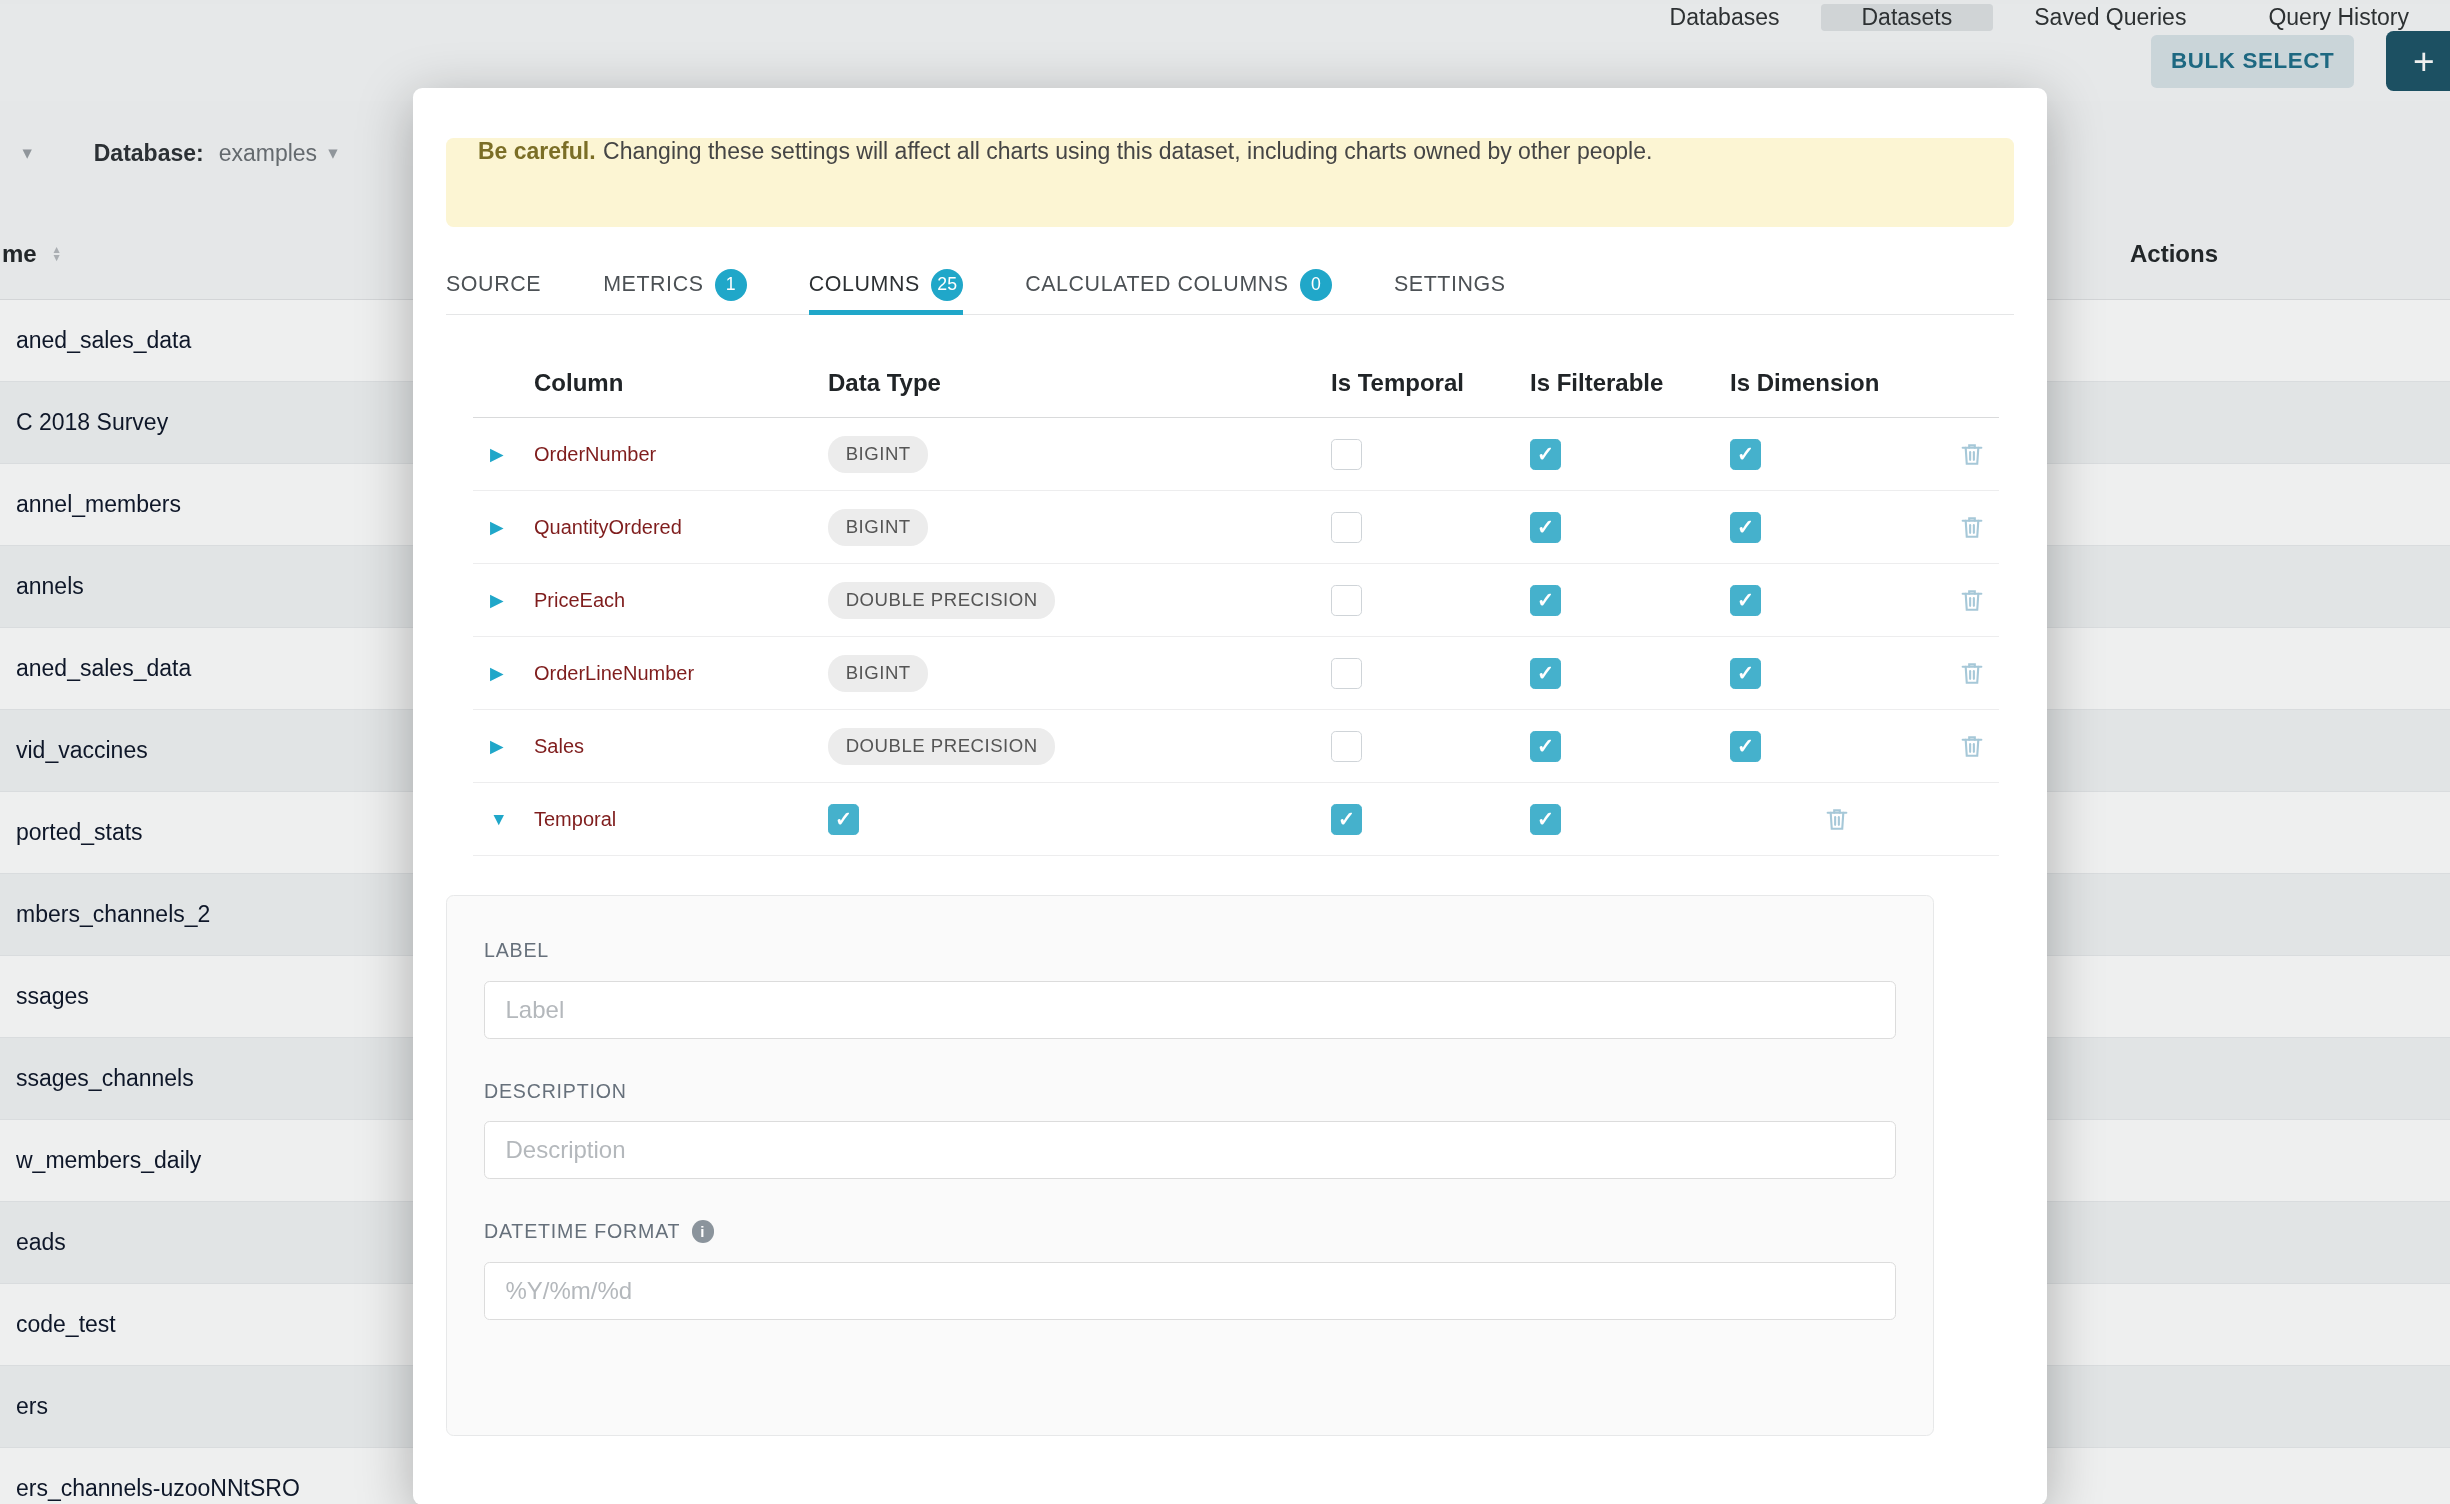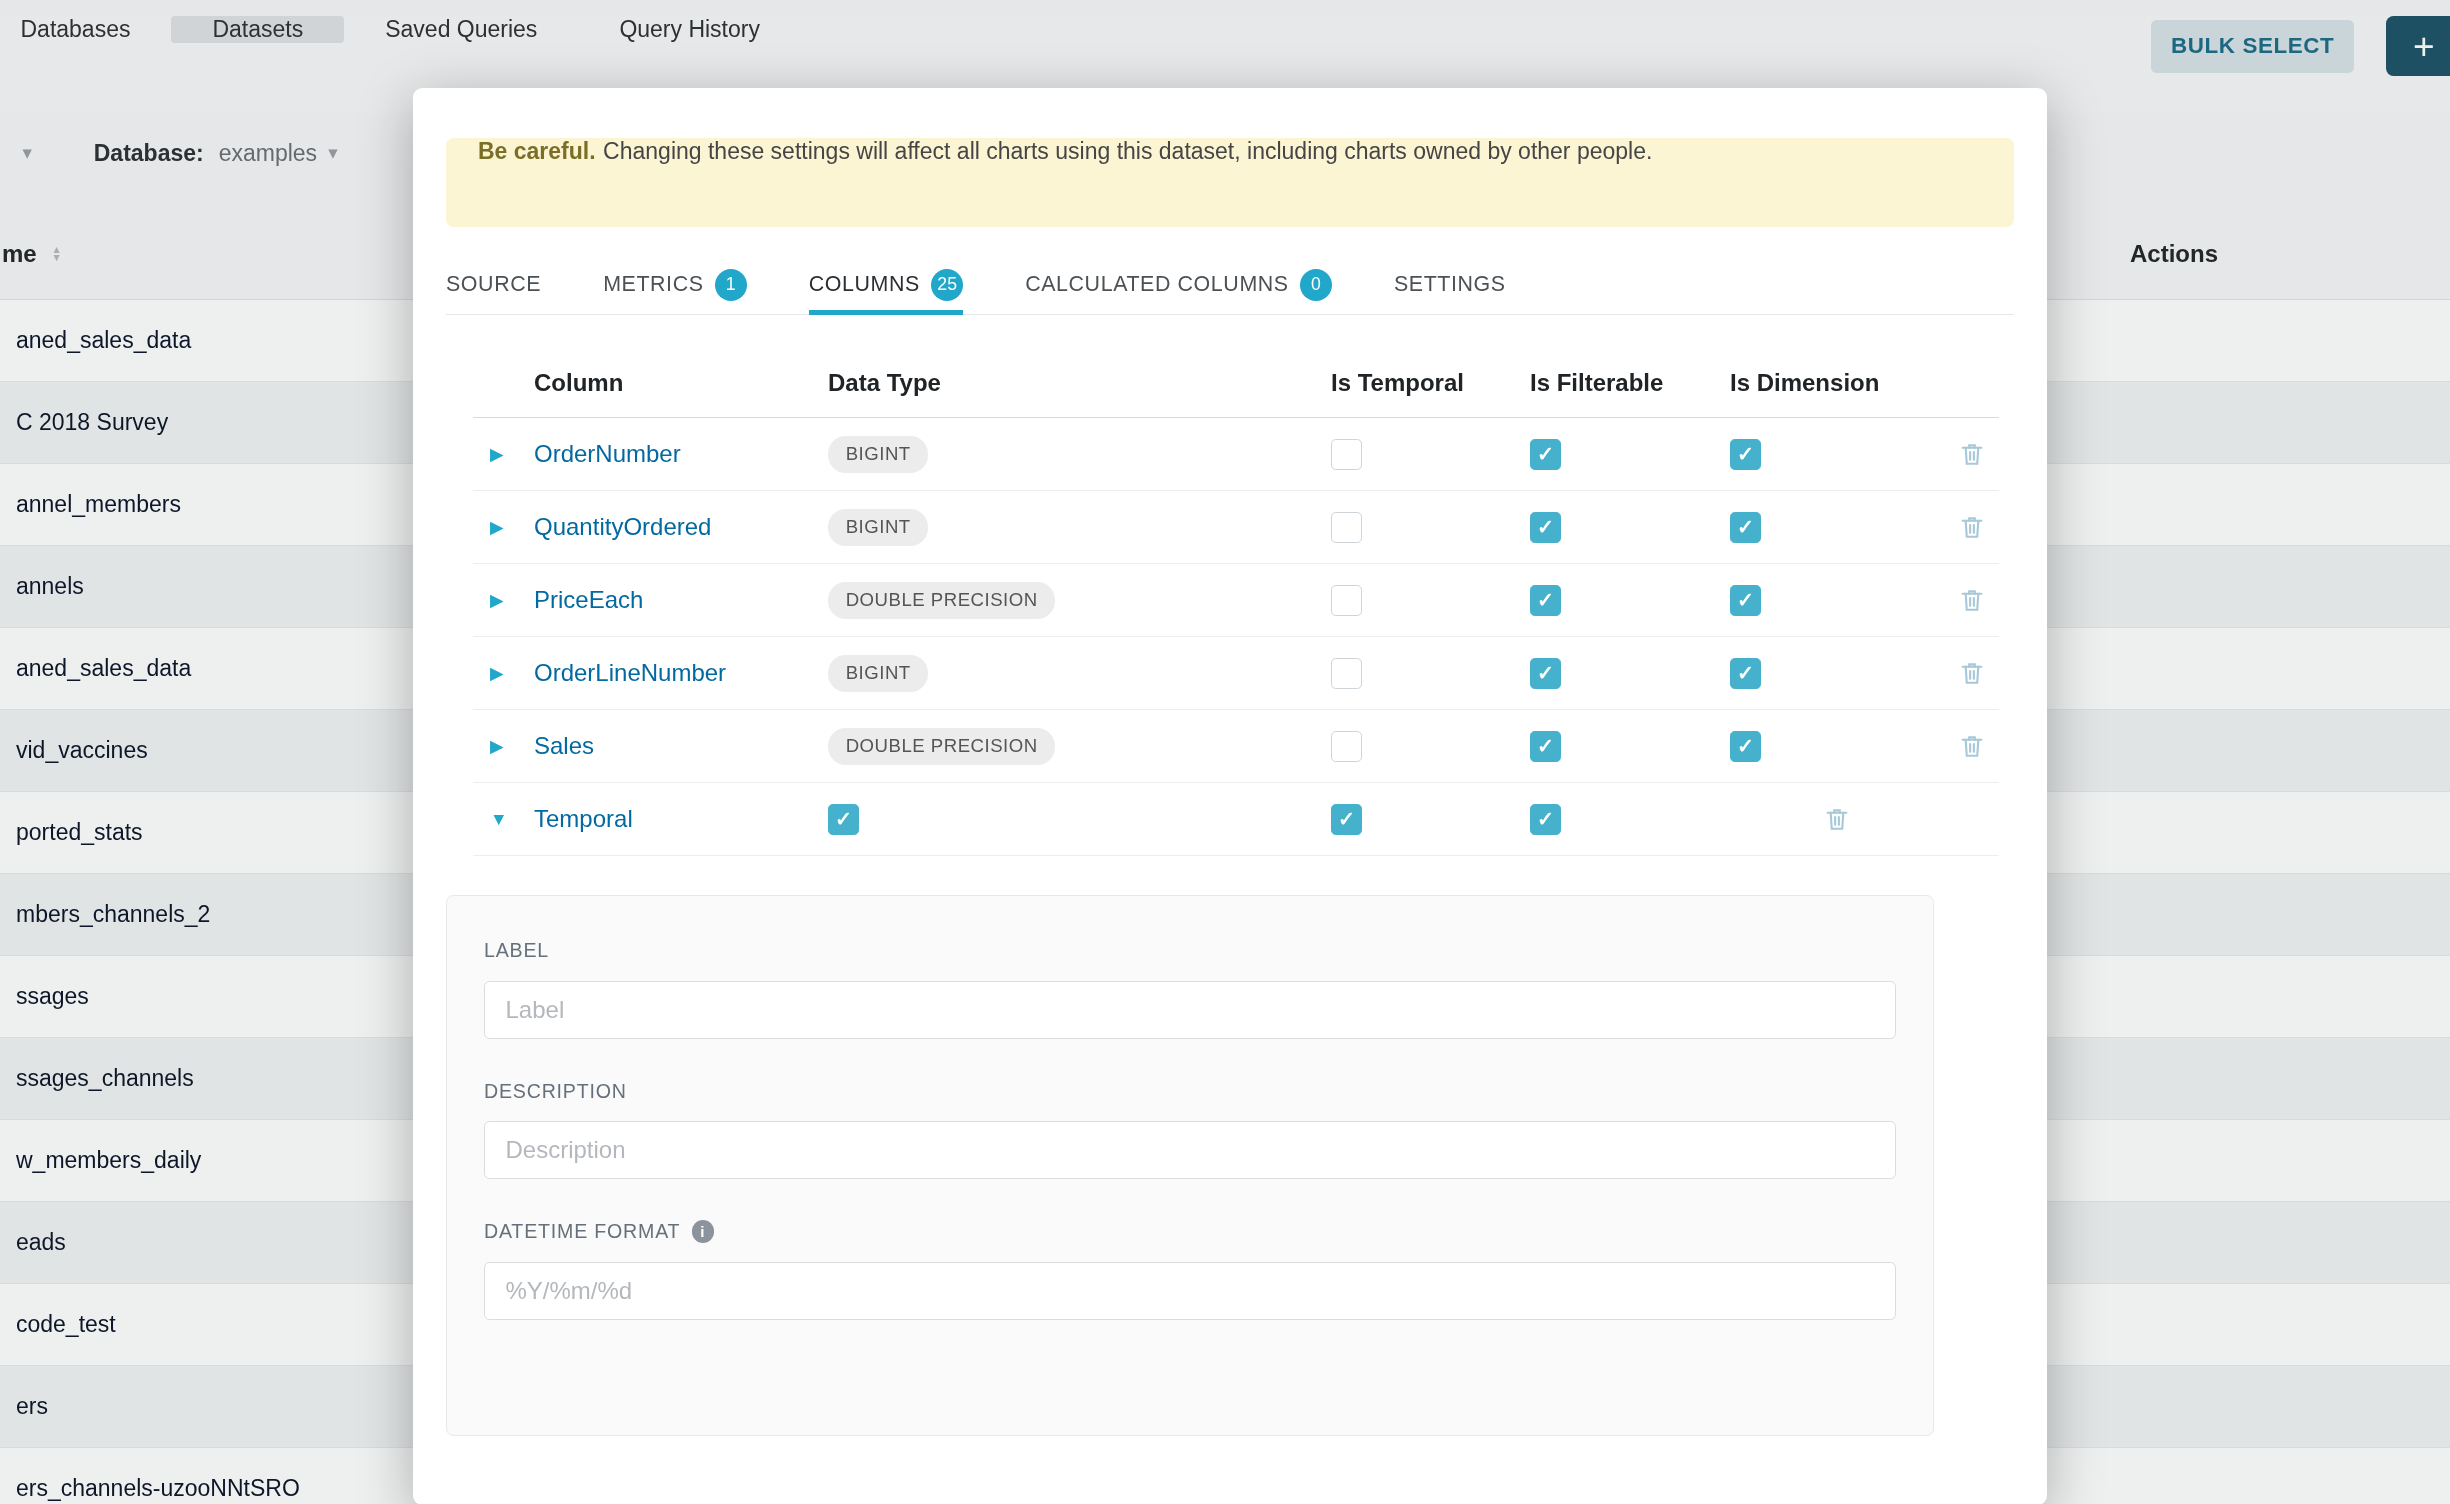--- a/index.html
+++ b/index.html
@@ -6,22 +6,22 @@
   html,body { width:2450px; height:1505px; overflow:hidden; }
   body {
     font-family:"Liberation Sans", sans-serif;
     background:#f6f7f8;
     position:relative;
     color:#333;
   }
 
   
   .topnav {
-    position:absolute; top:16px; left:0; right:0; height:97px;
-    display:flex; align-items:flex-start; background:#f7f8f9;
+    position:absolute; top:4px; left:0; right:0; height:97px;
+    display:flex; align-items:flex-end; background:#f7f8f9;flex-direction:column;
   }
   .nav-tabs { display:flex; align-items:stretch; }
   .nav-tab {
     display:flex; align-items:center; padding:0 41px;
     font-size:23px; color:#303335; cursor:pointer; white-space:nowrap;
   }
   .nav-tab:first-child { padding-left:20.5px; }
   .nav-tab.active { background:var(--nav-active-bg,#dfe2e5); border-radius:3.7px; }
   .nav-right { margin-left:auto; display:flex; align-items:center; gap:32px; }
   .bulk-btn {
@@ -115,21 +115,21 @@
   .cols-header, .col-row {
     display:grid; grid-template-columns:61px 294px 503px 199px 200px 214px 56px;
     align-items:center;
   }
   .cols-header {
     height:69px; border-bottom:0.9px solid #d9dadb;
     font-weight:700; font-size:24px; color:#202427;
   }
   .col-row { height:73px; border-bottom:0.9px solid #ededee; }
   .caret { padding-left:17px; font-size:17.7px; color:var(--accent,#20a7c9); cursor:pointer; }
-  .col-name { font-size:24px; color:#0369a1; }
+  .col-name { font-size:20px; color:#7f1d1d; }
   .pill-cell { display:flex; }
   .pill {
     display:inline-block; background:#ececec; border-radius:17.7px;
     padding:7.5px 17.7px; font-size:18.6px; color:#555; letter-spacing:0.5px; white-space:nowrap;
   }
   .cb-cell { display:flex; }
   .checkbox {
     width:31px; height:31px; border-radius:4.7px; border:1.9px solid #cfd4d8;
     background:#fff; display:flex; align-items:center; justify-content:center; cursor:pointer;
   }

